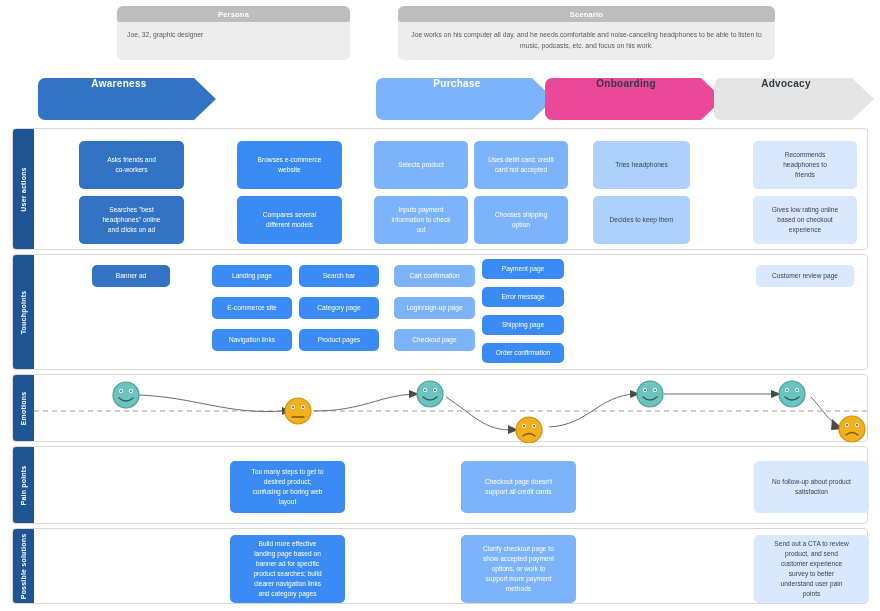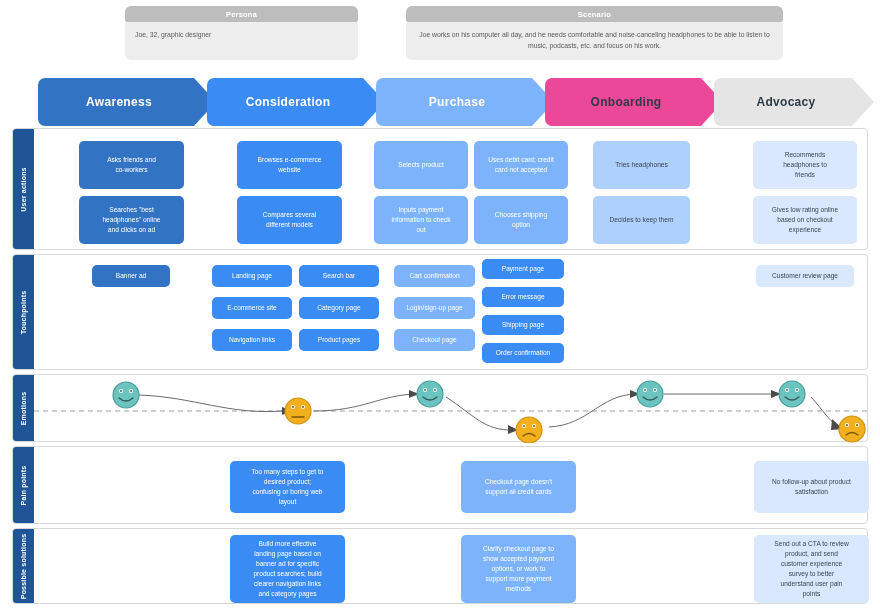--- a/index.html
+++ b/index.html
@@ -10,21 +10,21 @@
   }
   #root {
     position: relative;
     width: 880px;
     height: 611px;
     overflow: hidden;
     background: #ffffff;
   }
 
   
-  .info-card { position: absolute; margin-left: 8px; }
+  .info-card { position: absolute; }
   .info-card .info-head {
     background: #bdbdbd;
     color: #ffffff;
     border-radius: 6px 6px 2px 2px;
     font-size: 7.5px;
     font-weight: bold;
     text-align: center;
     padding: 4px 0 3px 0;
     letter-spacing: .2px;
   }
@@ -34,24 +34,24 @@
     border-radius: 2px 2px 6px 6px;
     font-size: 6.8px;
     line-height: 1.55;
     padding: 8px 10px;
   }
   .info-body.center { text-align: center; }
 
   
   .phases { position: absolute; left: 38px; top: 78px; width: 836px; height: 42px; }
   .chev {
-    position: absolute; top: 0; height: 48px;
-    display: flex; align-items: center; justify-content: center;
+    position: absolute; top: 0; height: 42px;
+    display: flex; align-items: flex-start; justify-content: center;
     color: #2f3b46;
-    font-size: 12px;
+    font-size: 10px;
     font-weight: bold;
     letter-spacing: .3px;
     border-radius: 7px 0 0 7px;
     clip-path: polygon(0 0, calc(100% - 22px) 0, 100% 50%, calc(100% - 22px) 100%, 0 100%);
     padding-right: 16px;
   }
   .chev.dark { color: #ffffff; }
 
   
   .grid {
@@ -116,23 +116,20 @@
   </div>
 
   <div class="info-card" style="left:398px; top:6px; width:377px;">
     <div class="info-head">Scenario</div>
     <div class="info-body center" style="height:38px;">Joe works on his computer all day, and he needs comfortable and noise-canceling headphones to be able to listen to music, podcasts, etc. and focus on his work.</div>
   </div>
 
   <div class="phases">
     <div class="chev dark" style="left:0px;   width:178px; background:#3373c4;">
       <span>Awareness</span>
-    </div>
-    <div class="chev dark" style="left:169px; width:178px; background:#3b8bf5;">
-      <span>Consideration</span>
     </div>
     <div class="chev dark" style="left:338px; width:178px; background:#7db3fb;">
       <span>Purchase</span>
     </div>
     <div class="chev" style="left:507px; width:178px; background:#ec4899;">
       <span>Onboarding</span>
     </div>
     <div class="chev" style="left:676px; width:160px; background:#e5e5e5;">
       <span>Advocacy</span>
     </div>

